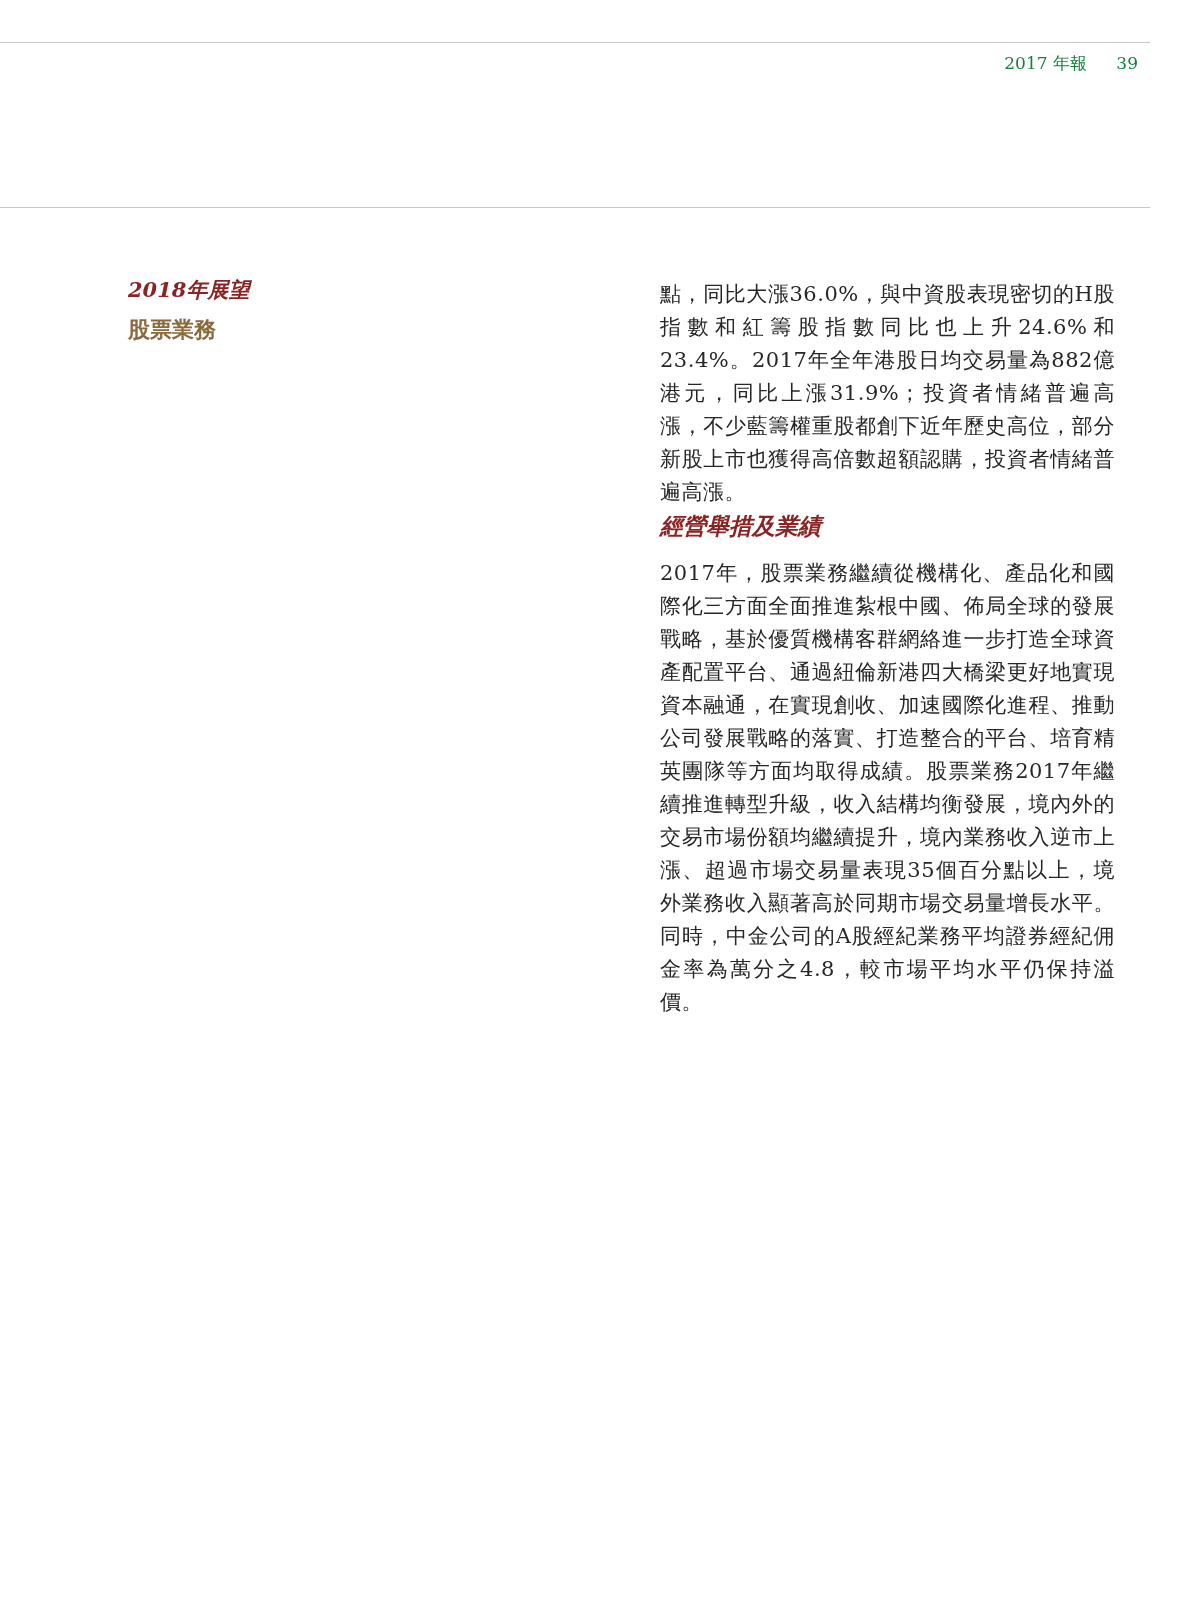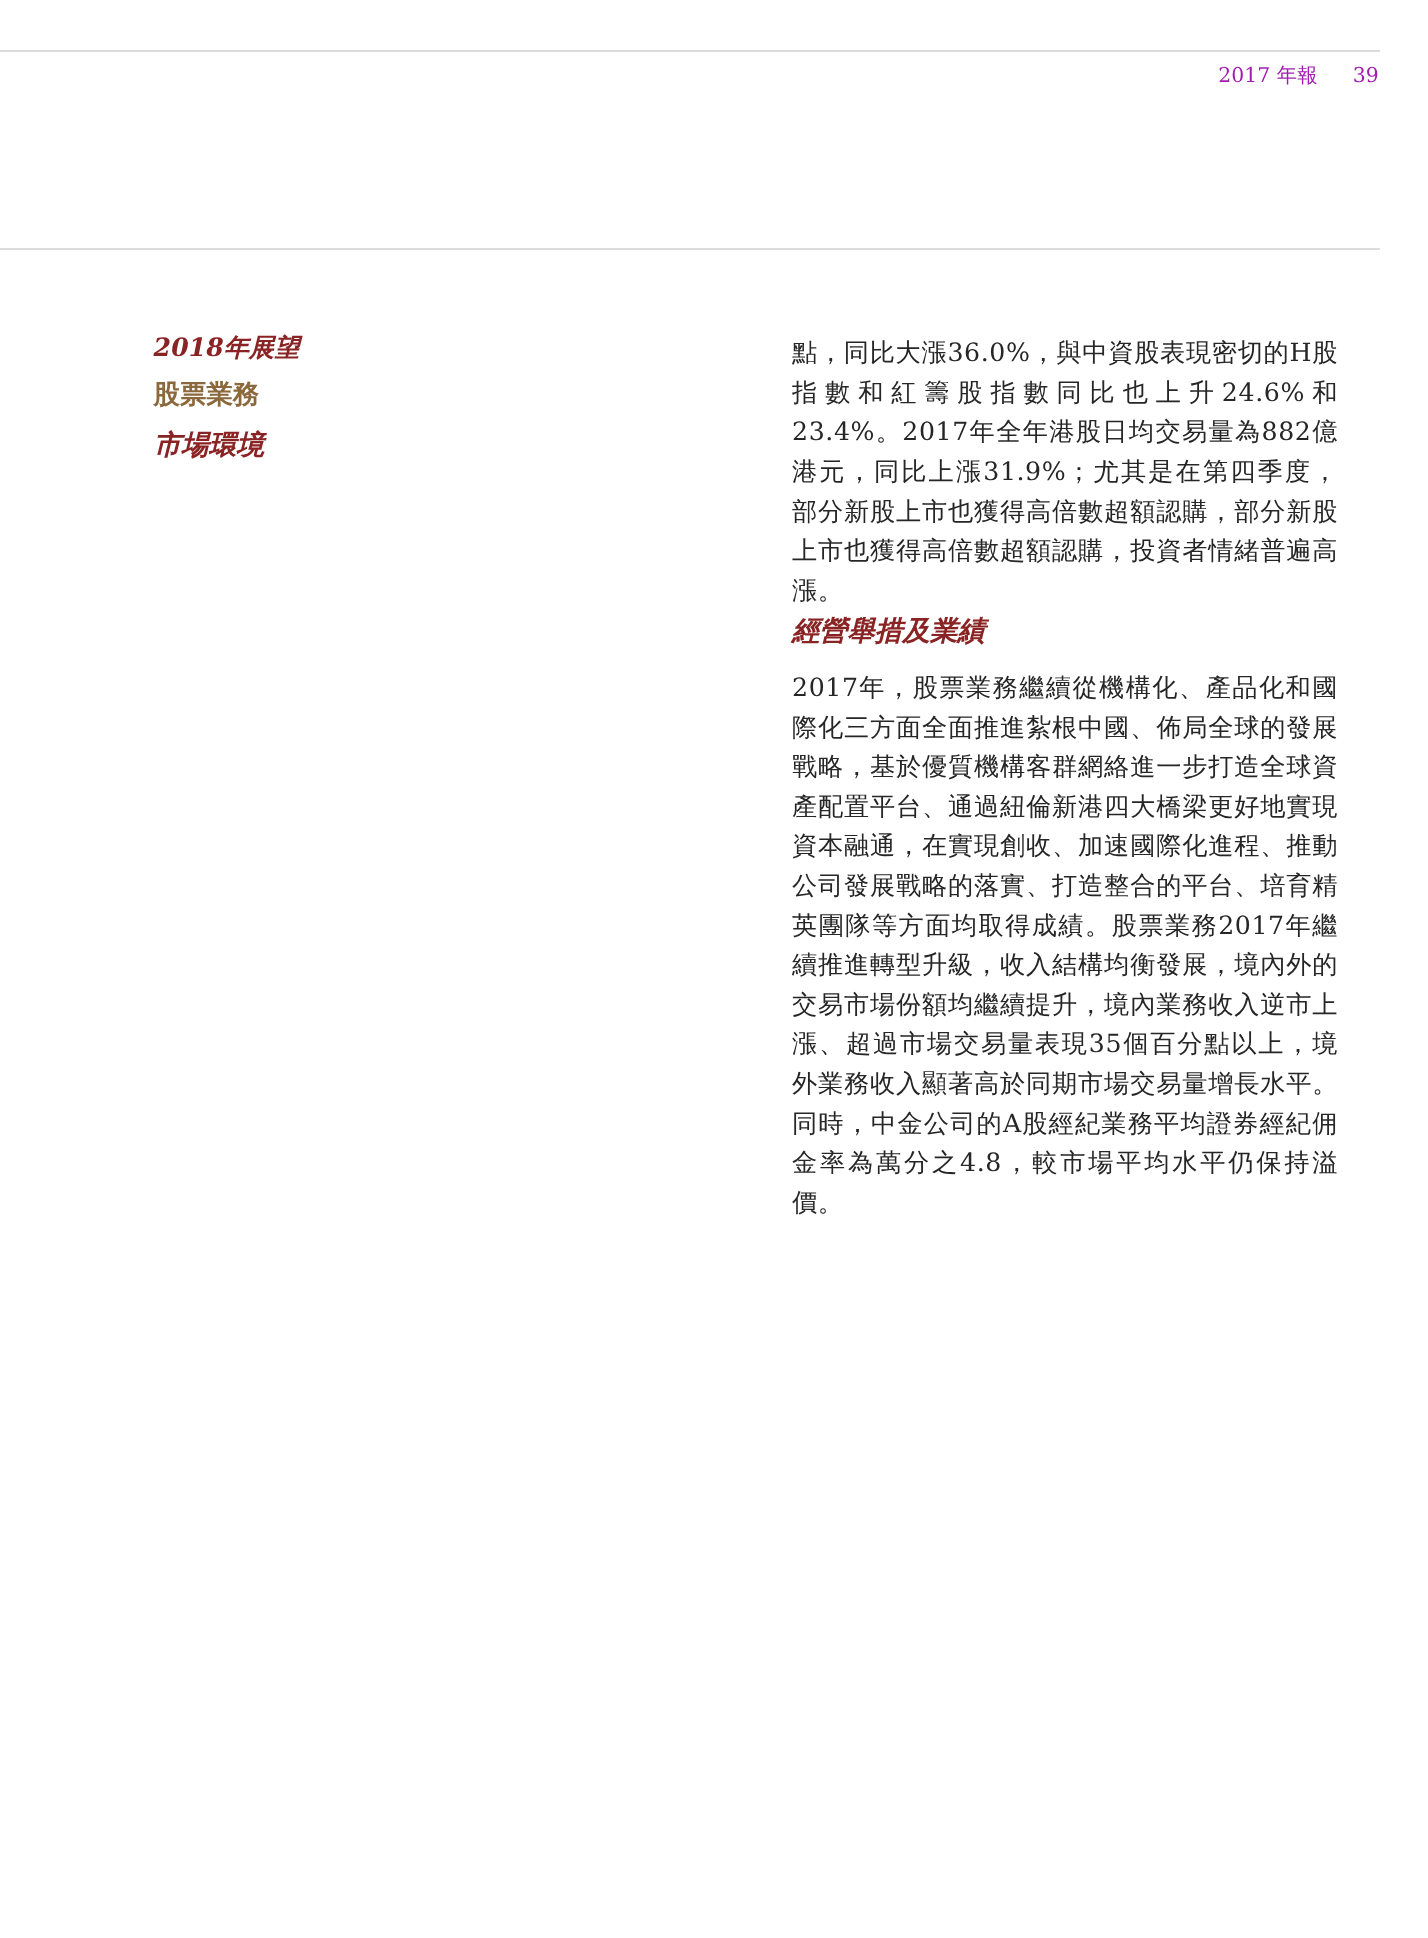--- a/index.html
+++ b/index.html
@@ -21,24 +21,24 @@
     left: 0;
     width: 1150px;
     height: 1px;
     background: #c5c5c5;
   }
   .rule-top { top: 42px; }
   .rule-bottom { top: 207px; }
   .page-header {
     position: absolute;
     top: 52px;
-    right: 41px;
+    right: 52px;
     font-size: 17px;
     line-height: 22px;
-    color: #a21caf;
+    color: #15803d;
     white-space: nowrap;
   }
   .page-header .page-number {
     margin-left: 24px;
   }
   .col {
     position: absolute;
     top: 262px;
   }
   .col-left  { left: 128px; width: 449px; }
@@ -93,22 +93,21 @@
   <div class="page-header">
     <span class="report-title">2017 年報</span>
     <span class="page-number">39</span>
   </div>
 
   <div class="rule rule-bottom"></div>
 
   <div class="col col-left">
     <h2 class="section-heading">2018年展望</h2>
     <h3 class="sub-heading">股票業務</h3>
-    <h4 class="subsub-heading">市場環境</h4>
   </div>
 
   <div class="col col-right">
-    <p class="p-continuation">點，同比大漲36.0%，與中資股表現密切的H股指數和紅籌股指數同比也上升24.6%和23.4%。2017年全年港股日均交易量為882億港元，同比上漲31.9%；尤其是在第四季度，部分新股上市也獲得高倍數超額認購，部分新股上市也獲得高倍數超額認購，投資者情緒普遍高漲。</p>
+    <p class="p-continuation">點，同比大漲36.0%，與中資股表現密切的H股指數和紅籌股指數同比也上升24.6%和23.4%。2017年全年港股日均交易量為882億港元，同比上漲31.9%；投資者情緒普遍高漲，不少藍籌權重股都創下近年歷史高位，部分新股上市也獲得高倍數超額認購，投資者情緒普遍高漲。</p>
     <h4 class="subsub-heading">經營舉措及業績</h4>
     <p class="p-operations">2017年，股票業務繼續從機構化、產品化和國際化三方面全面推進紮根中國、佈局全球的發展戰略，基於優質機構客群網絡進一步打造全球資產配置平台、通過紐倫新港四大橋梁更好地實現資本融通，在實現創收、加速國際化進程、推動公司發展戰略的落實、打造整合的平台、培育精英團隊等方面均取得成績。股票業務2017年繼續推進轉型升級，收入結構均衡發展，境內外的交易市場份額均繼續提升，境內業務收入逆市上漲、超過市場交易量表現35個百分點以上，境外業務收入顯著高於同期市場交易量增長水平。同時，中金公司的A股經紀業務平均證券經紀佣金率為萬分之4.8，較市場平均水平仍保持溢價。</p>
   </div>
 
 </div>
 
 </body></html>

